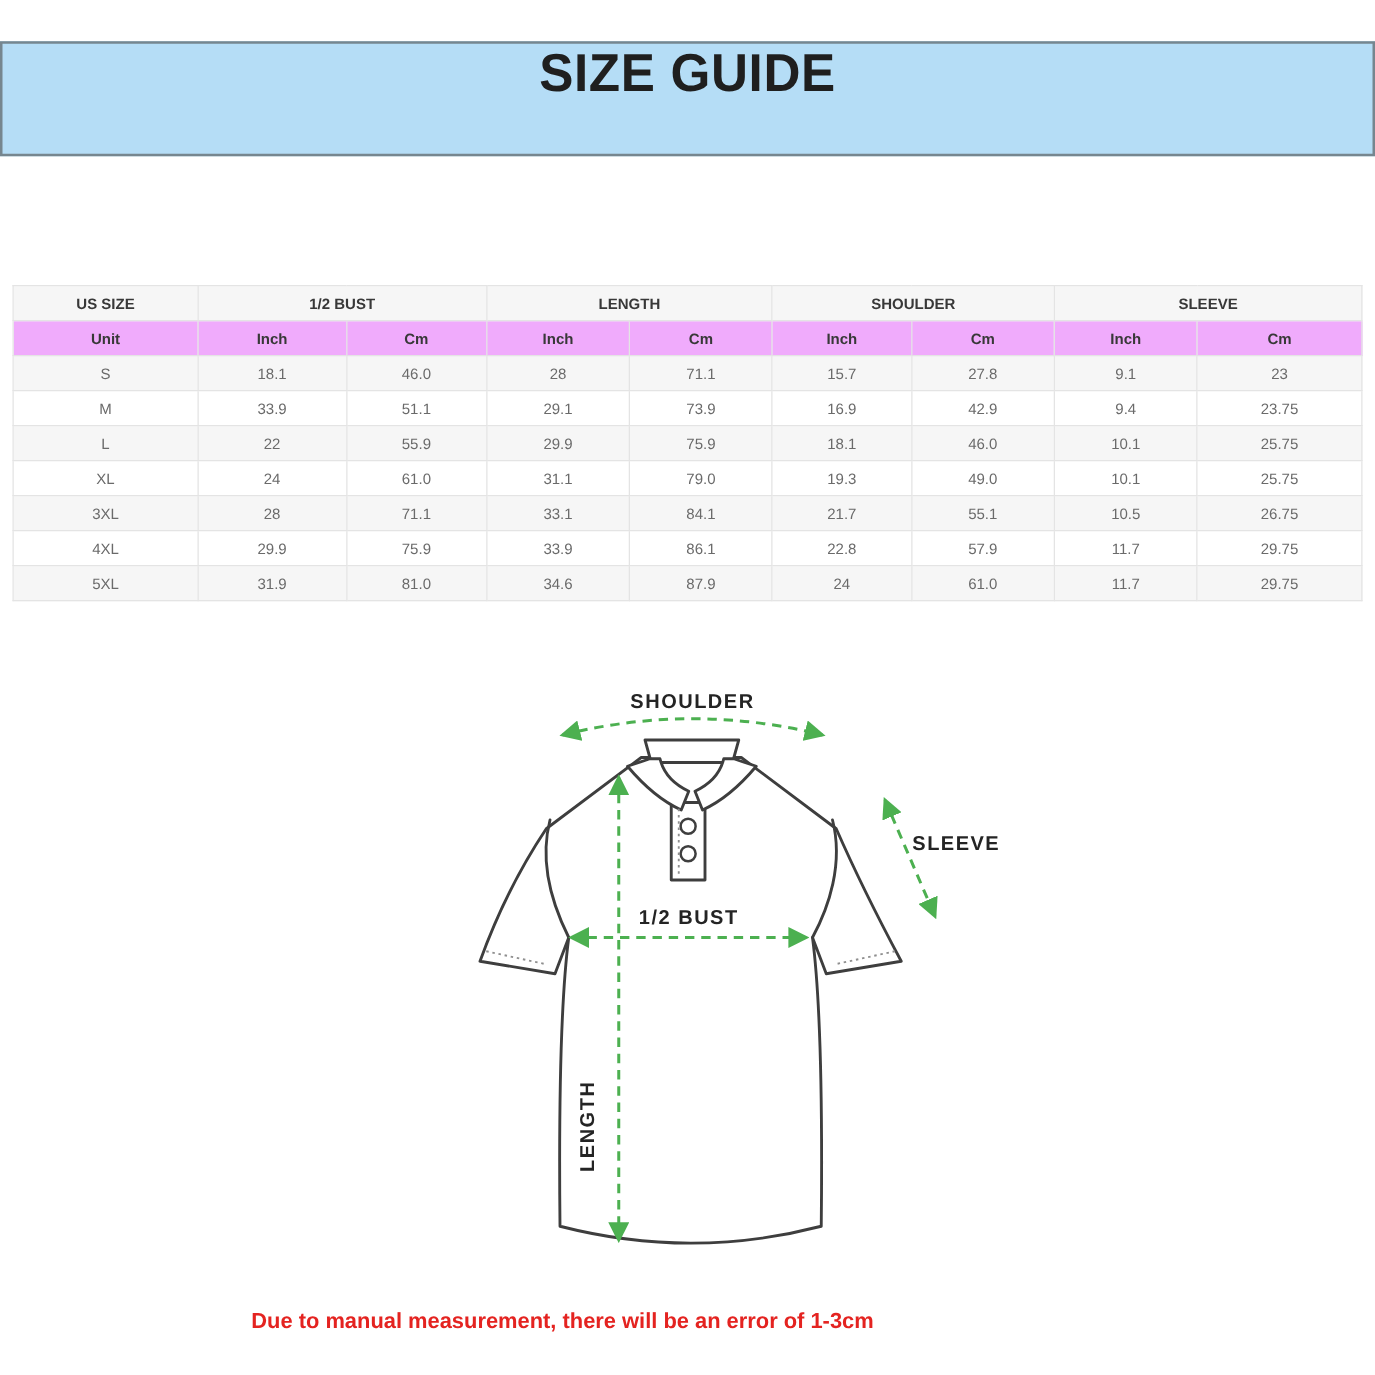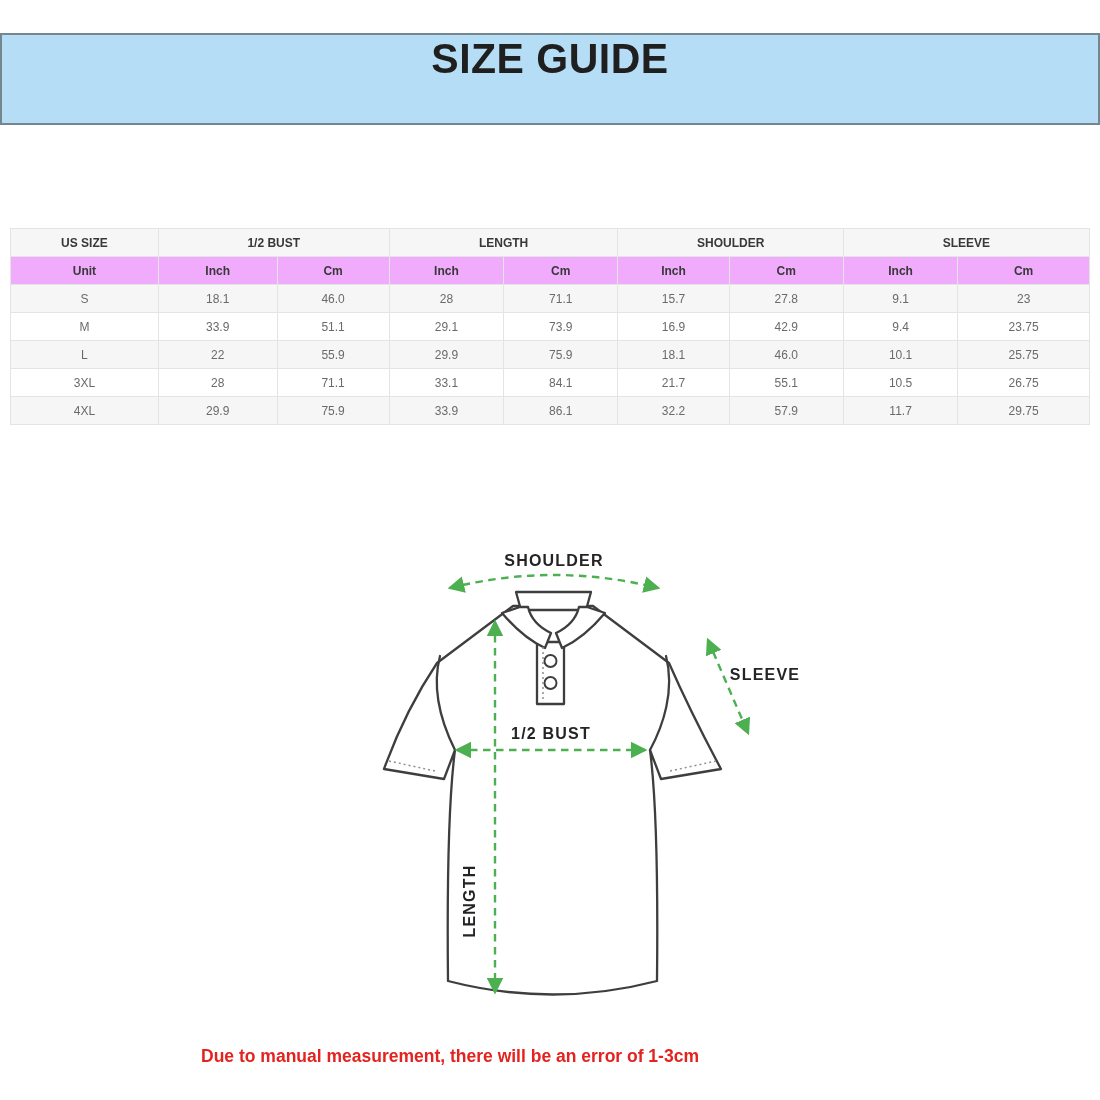--- a/index.html
+++ b/index.html
@@ -113,38 +113,60 @@
         <td>22</td>
         <td>55.9</td>
         <td>29.9</td>
         <td>75.9</td>
         <td>18.1</td>
         <td>46.0</td>
         <td>10.1</td>
         <td>25.75</td>
       </tr>
       <tr>
+        <td>XL</td>
+        <td>24</td>
+        <td>61.0</td>
+        <td>31.1</td>
+        <td>79.0</td>
+        <td>19.3</td>
+        <td>49.0</td>
+        <td>10.1</td>
+        <td>25.75</td>
+      </tr>
+      <tr>
         <td>3XL</td>
         <td>28</td>
         <td>71.1</td>
         <td>33.1</td>
         <td>84.1</td>
         <td>21.7</td>
         <td>55.1</td>
         <td>10.5</td>
         <td>26.75</td>
       </tr>
       <tr>
         <td>4XL</td>
         <td>29.9</td>
         <td>75.9</td>
         <td>33.9</td>
         <td>86.1</td>
-        <td>32.2</td>
+        <td>22.8</td>
         <td>57.9</td>
+        <td>11.7</td>
+        <td>29.75</td>
+      </tr>
+      <tr>
+        <td>5XL</td>
+        <td>31.9</td>
+        <td>81.0</td>
+        <td>34.6</td>
+        <td>87.9</td>
+        <td>24</td>
+        <td>61.0</td>
         <td>11.7</td>
         <td>29.75</td>
       </tr>
     </tbody>
   </table>
 </div>
 
 <div class="diagram">
   <svg viewBox="0 0 440 470">
     <defs>

